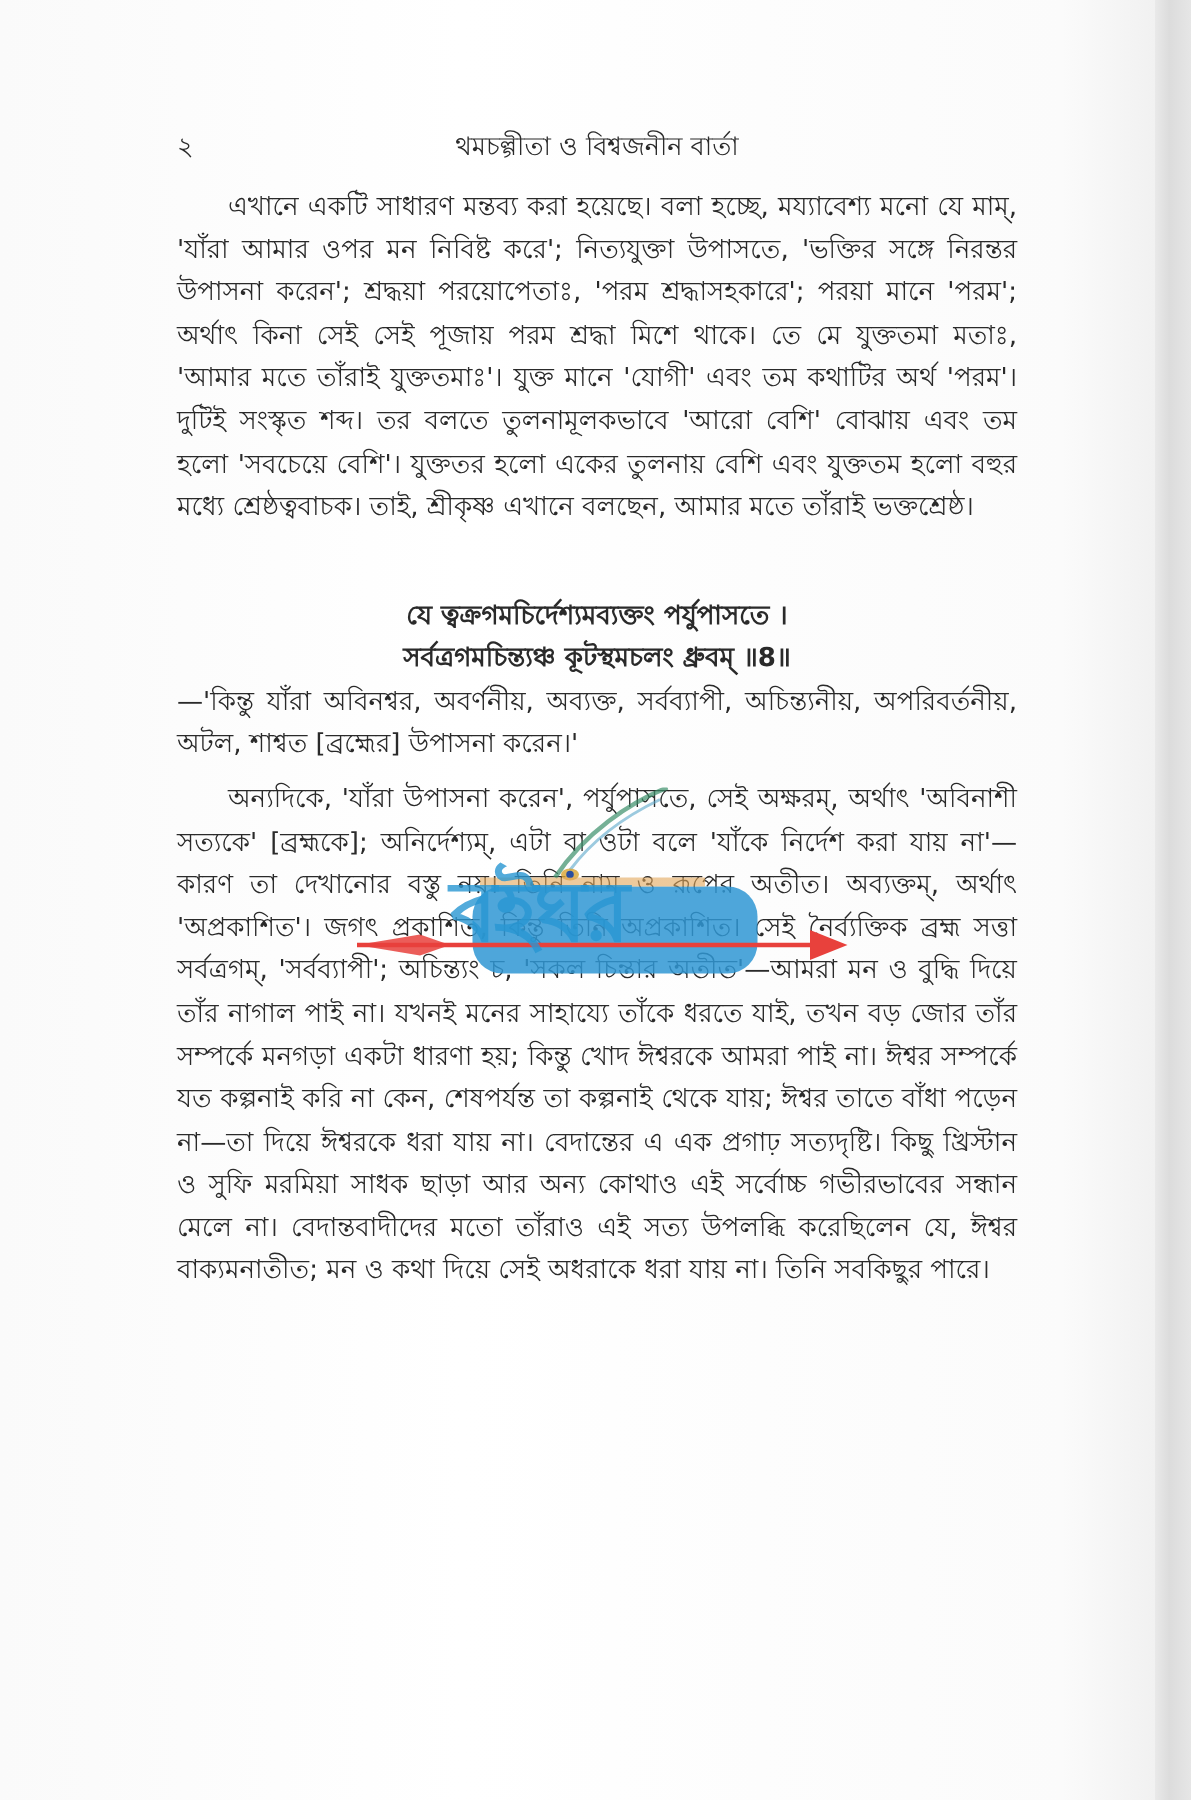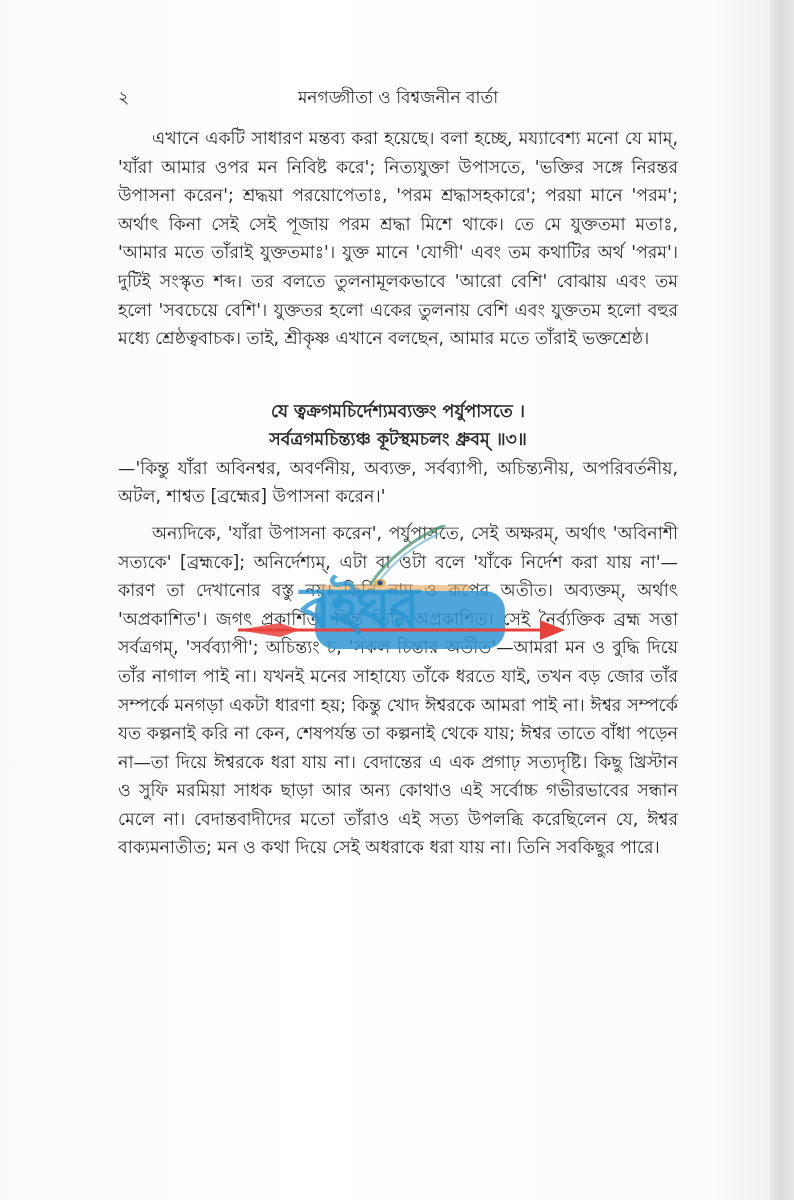--- a/index.html
+++ b/index.html
@@ -45,29 +45,29 @@
     position: absolute; left: 80px; top: 40px; font-size: 56px; font-weight: bold;
     color: rgba(40,150,210,0.8); letter-spacing: -2px; text-align: center;
   }
 </style>
 </head>
 <body>
 
 <div class="page">
   <div class="running-head">
     <span class="page-num">২</span>
-    <span class="book-title">মনগড্গীতা ও বিশ্বজনীন বার্তা</span>
+    <span class="book-title">থমচল্গীতা ও বিশ্বজনীন বার্তা</span>
   </div>
 
   <div class="body-text">
     <p class="para indent"><span>এখানে একটি সাধারণ মন্তব্য করা হয়েছে। বলা হচ্ছে, </span><span class="it">ময্যাবেশ্য মনো যে মাম্,</span><span> 'যাঁরা আমার ওপর মন নিবিষ্ট করে'; </span><span class="it">নিত্যযুক্তা উপাসতে,</span><span> 'ভক্তির সঙ্গে নিরন্তর উপাসনা করেন'; </span><span class="it">শ্রদ্ধয়া পরয়োপেতাঃ,</span><span> 'পরম শ্রদ্ধাসহকারে'; </span><span class="it">পরয়া</span><span> মানে 'পরম'; অর্থাৎ কিনা সেই সেই পূজায় পরম শ্রদ্ধা মিশে থাকে। </span><span class="it">তে মে যুক্ততমা মতাঃ,</span><span> 'আমার মতে তাঁরাই </span><span class="it">যুক্ততমাঃ'। যুক্ত</span><span> মানে 'যোগী' এবং </span><span class="it">তম</span><span> কথাটির অর্থ 'পরম'। দুটিই সংস্কৃত শব্দ। </span><span class="it">তর</span><span> বলতে তুলনামূলকভাবে 'আরো বেশি' বোঝায় এবং </span><span class="it">তম</span><span> হলো 'সবচেয়ে বেশি'। </span><span class="it">যুক্ততর</span><span> হলো একের তুলনায় বেশি এবং </span><span class="it">যুক্ততম</span><span> হলো বহুর মধ্যে শ্রেষ্ঠত্ববাচক। তাই, শ্রীকৃষ্ণ এখানে বলছেন, আমার মতে তাঁরাই ভক্তশ্রেষ্ঠ।</span></p>
 
     <div class="verse">
       <div>যে ত্বক্রগমচির্দেশ্যমব্যক্তং পর্যুপাসতে ।</div>
-      <div>সর্বত্রগমচিন্ত্যঞ্চ কূটস্থমচলং ধ্রুবম্ ॥৩॥</div>
+      <div>সর্বত্রগমচিন্ত্যঞ্চ কূটস্থমচলং ধ্রুবম্ ॥8॥</div>
     </div>
     <p class="para verse-trans">—'কিন্তু যাঁরা অবিনশ্বর, অবর্ণনীয়, অব্যক্ত, সর্বব্যাপী, অচিন্ত্যনীয়, অপরিবর্তনীয়, অটল, শাশ্বত [ব্রহ্মের] উপাসনা করেন।'</p>
 
     <p class="para indent"><span>অন্যদিকে, 'যাঁরা উপাসনা করেন', </span><span class="it">পর্যুপাসতে,</span><span> সেই </span><span class="it">অক্ষরম্,</span><span> অর্থাৎ 'অবিনাশী সত্যকে' [ব্রহ্মকে]; </span><span class="it">অনির্দেশ্যম্,</span><span> এটা বা ওটা বলে 'যাঁকে নির্দেশ করা যায় না'—কারণ তা দেখানোর বস্তু নয়। তিনি নাম ও রূপের অতীত। </span><span class="it">অব্যক্তম্,</span><span> অর্থাৎ 'অপ্রকাশিত'। জগৎ প্রকাশিত, কিন্তু তিনি অপ্রকাশিত। সেই নৈর্ব্যক্তিক ব্রহ্ম সত্তা </span><span class="it">সর্বত্রগম্,</span><span> 'সর্বব্যাপী'; </span><span class="it">অচিন্ত্যং চ,</span><span> 'সকল চিন্তার অতীত'—আমরা মন ও বুদ্ধি দিয়ে তাঁর নাগাল পাই না। যখনই মনের সাহায্যে তাঁকে ধরতে যাই, তখন বড় জোর তাঁর সম্পর্কে মনগড়া একটা ধারণা হয়; কিন্তু খোদ ঈশ্বরকে আমরা পাই না। ঈশ্বর সম্পর্কে যত কল্পনাই করি না কেন, শেষপর্যন্ত তা কল্পনাই থেকে যায়; ঈশ্বর তাতে বাঁধা পড়েন না—তা দিয়ে ঈশ্বরকে ধরা যায় না। বেদান্তের এ এক প্রগাঢ় সত্যদৃষ্টি। কিছু খ্রিস্টান ও সুফি মরমিয়া সাধক ছাড়া আর অন্য কোথাও এই সর্বোচ্চ গভীরভাবের সন্ধান মেলে না। বেদান্তবাদীদের মতো তাঁরাও এই সত্য উপলব্ধি করেছিলেন যে, ঈশ্বর বাক্যমনাতীত; মন ও কথা দিয়ে সেই অধরাকে ধরা যায় না। তিনি সবকিছুর পারে।</span></p>
   </div>
 
   <div class="watermark">
     <svg width="360" height="140" viewBox="0 0 360 140">
       <path d="M150 60 C 170 30, 200 10, 225 0" stroke="#3a8f6a" stroke-width="3" fill="none" opacity="0.7"></path>
       <path d="M160 55 C 175 35, 195 20, 220 8" stroke="#5aa6c9" stroke-width="2" fill="none" opacity="0.6"></path>

